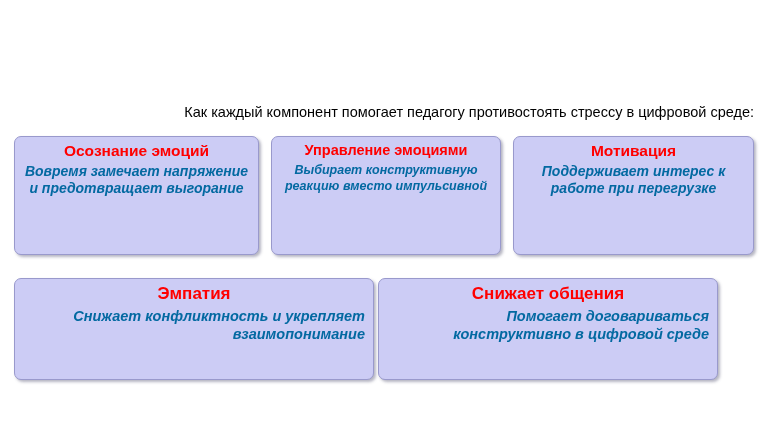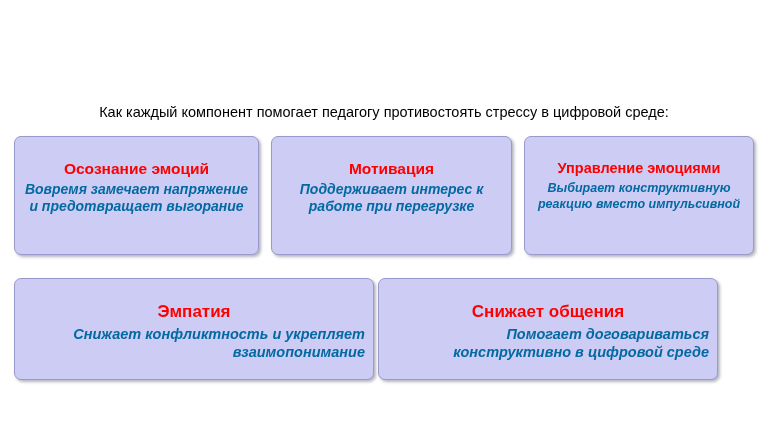--- a/index.html
+++ b/index.html
@@ -30,21 +30,21 @@
     font-size: 27px;
     line-height: 31px;
     color: #ff0000;
     letter-spacing: 0px;
   }
   .subtitle {
     position: absolute;
     top: 104px;
     left: 14px;
     width: 740px;
-    text-align: center;
+    text-align: right;
     font-family: "Liberation Sans", sans-serif;
     font-size: 14.5px;
     color: #000000;
   }
   .cards-row {
     position: absolute;
     left: 14px;
     top: 136px;
     width: 740px;
     display: flex;
@@ -56,21 +56,21 @@
     left: 14px;
     width: 716px;
     gap: 4px;
   }
   .card {
     background: #ccccf5;
     border: 1px solid #9999cc;
     border-radius: 7px;
     box-shadow: 2px 2px 3px rgba(90,90,120,0.45);
     box-sizing: border-box;
-    padding: 22px 8px 10px 8px;
+    padding: 4px 8px 10px 8px;
     text-align: center;
   }
   .card.c1 { width: 245px; height: 119px; }
   .card.c2 { width: 230px; height: 119px; }
   .card.c3 { width: 241px; height: 119px; }
   .card.c4 { width: 360px; height: 102px; }
   .card.c5 { width: 340px; height: 102px; }
 
   .card-title {
     color: #ff0000;
@@ -100,27 +100,27 @@
 <div class="slide">
 
 
   <div class="subtitle">Как каждый компонент помогает педагогу противостоять стрессу в цифровой среде:</div>
 
   <div class="cards-row first">
     <div class="card c1">
       <div class="card-title">Осознание эмоций</div>
       <div class="card-body">Вовремя замечает напряжение и предотвращает выгорание</div>
     </div>
+    <div class="card c2">
+      <div class="card-title">Управление эмоциями</div>
+      <div class="card-body">Выбирает конструктивную реакцию вместо импульсивной</div>
+    </div>
     <div class="card c3">
       <div class="card-title">Мотивация</div>
       <div class="card-body">Поддерживает интерес к работе при перегрузке</div>
-    </div>
-    <div class="card c2">
-      <div class="card-title">Управление эмоциями</div>
-      <div class="card-body">Выбирает конструктивную реакцию вместо импульсивной</div>
     </div>
   </div>
 
   <div class="cards-row second">
     <div class="card c4">
       <div class="card-title">Эмпатия</div>
       <div class="card-body">Снижает конфликтность и укрепляет взаимопонимание</div>
     </div>
     <div class="card c5">
       <div class="card-title">Снижает общения</div>

